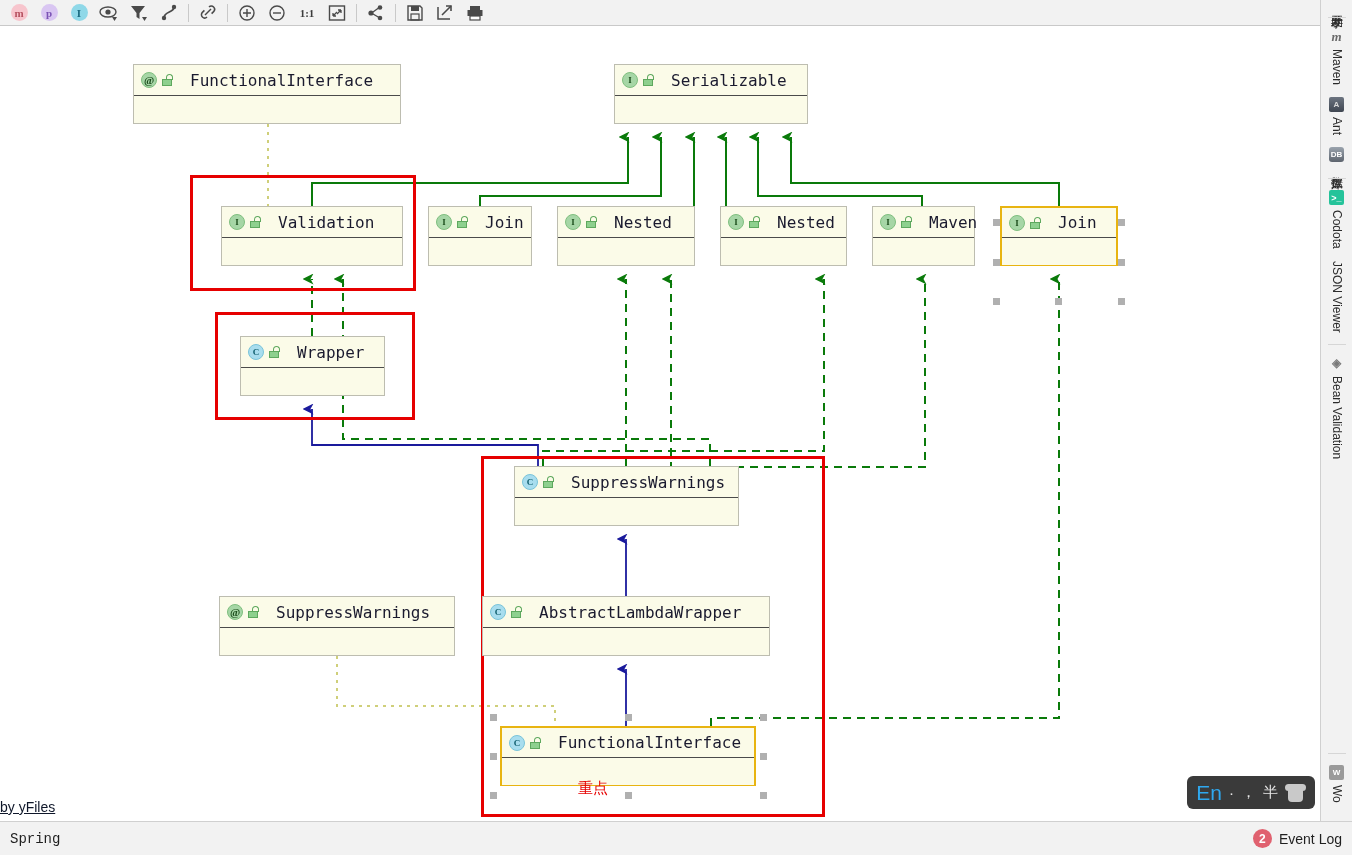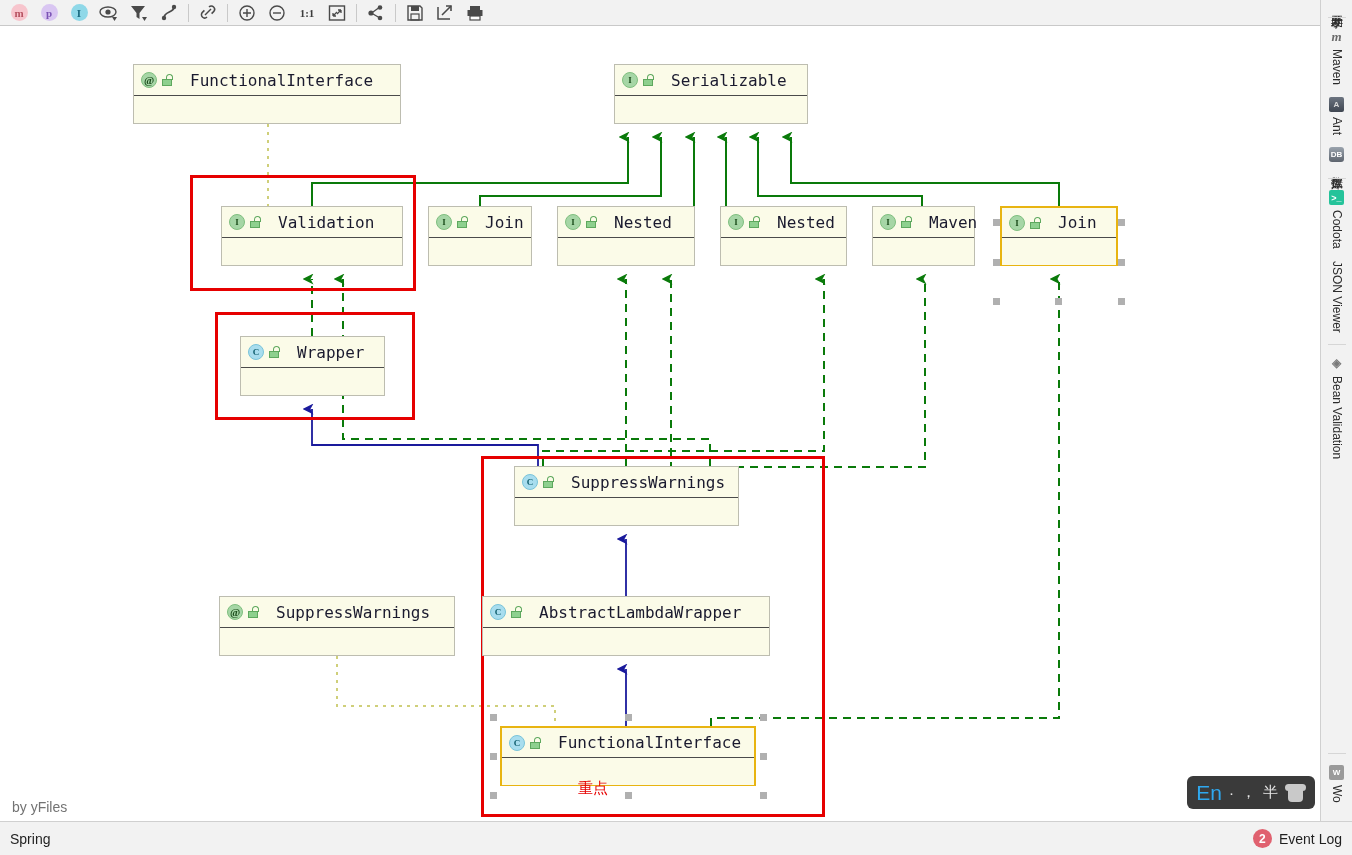--- a/index.html
+++ b/index.html
@@ -76,22 +76,22 @@
   
   .handles { position:absolute; }
   .handles s { position:absolute; width:7px; height:7px; background:#b0b0b0; display:block;}
 
   .note-zh {
     position:absolute; color:#e60000; font-size:15px;
     font-family:"DejaVu Sans", sans-serif; white-space:nowrap;
   }
 
   .watermark {
-    position:absolute; left:12px; bottom:6px;
-    font-size:14px; color:#737373; font-family:"Liberation Sans", sans-serif;
+    position:absolute; left:0; bottom:6px;
+    font-size:14px; color:#0f172a; font-family:"Liberation Sans", sans-serif;text-decoration:underline;
   }
 
   
   #rsidebar {
     position:absolute; right:0; top:0; width:32px; height:821px;
     background:#f2f2f2; border-left:1px solid #d0d0d0;
     display:flex; flex-direction:column; align-items:center;
   }
   .rs-item {
     writing-mode:vertical-rl; text-orientation:mixed;
@@ -111,21 +111,21 @@
   .rs-ic.codota { background:#25c39a; color:#ffffff; font-size:9px;}
   .rs-ic.bean { background:transparent; color:#7a7a7a; font-size:12px;}
   .rs-ic.word { background:#9a9a9a; color:#fff; font-size:8px;}
 
   
   #statusbar {
     position:absolute; left:0; bottom:0; width:1352px; height:34px;
     background:#f2f2f2; border-top:1px solid #d0d0d0;
     display:flex; align-items:center; padding:0 10px;
   }
-  #statusbar .sb-left { font-size:14px; color:#1f1f1f; }
+  #statusbar .sb-left { font-size:14px; color:#1f1f1f;font-family:Liberation Mono, monospace; }
   #statusbar .sb-right { margin-left:auto; display:flex; align-items:center; gap:7px;}
   .badge {
     background:#e0616f; color:#fff; width:19px; height:19px; border-radius:50%;
     display:flex; align-items:center; justify-content:center; font-size:12px; font-weight:bold;
   }
   .sb-evt { font-size:14px; color:#1f1f1f; }
 
   
   #ime {
     position:absolute; right:37px; bottom:46px;

